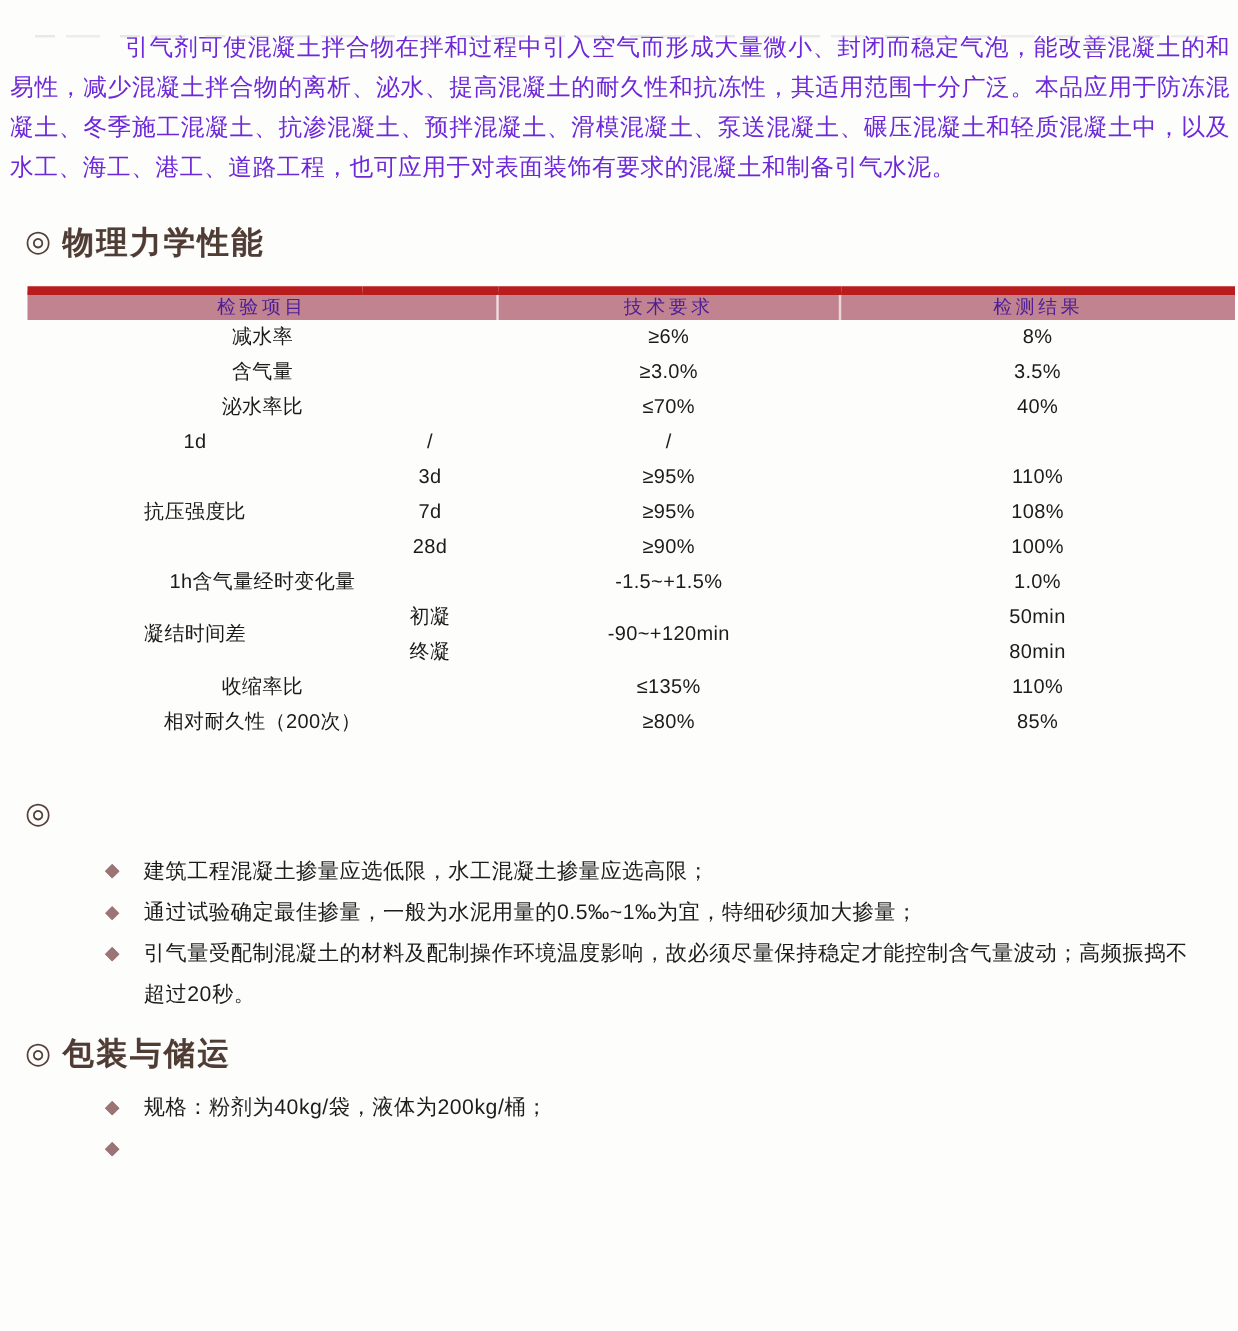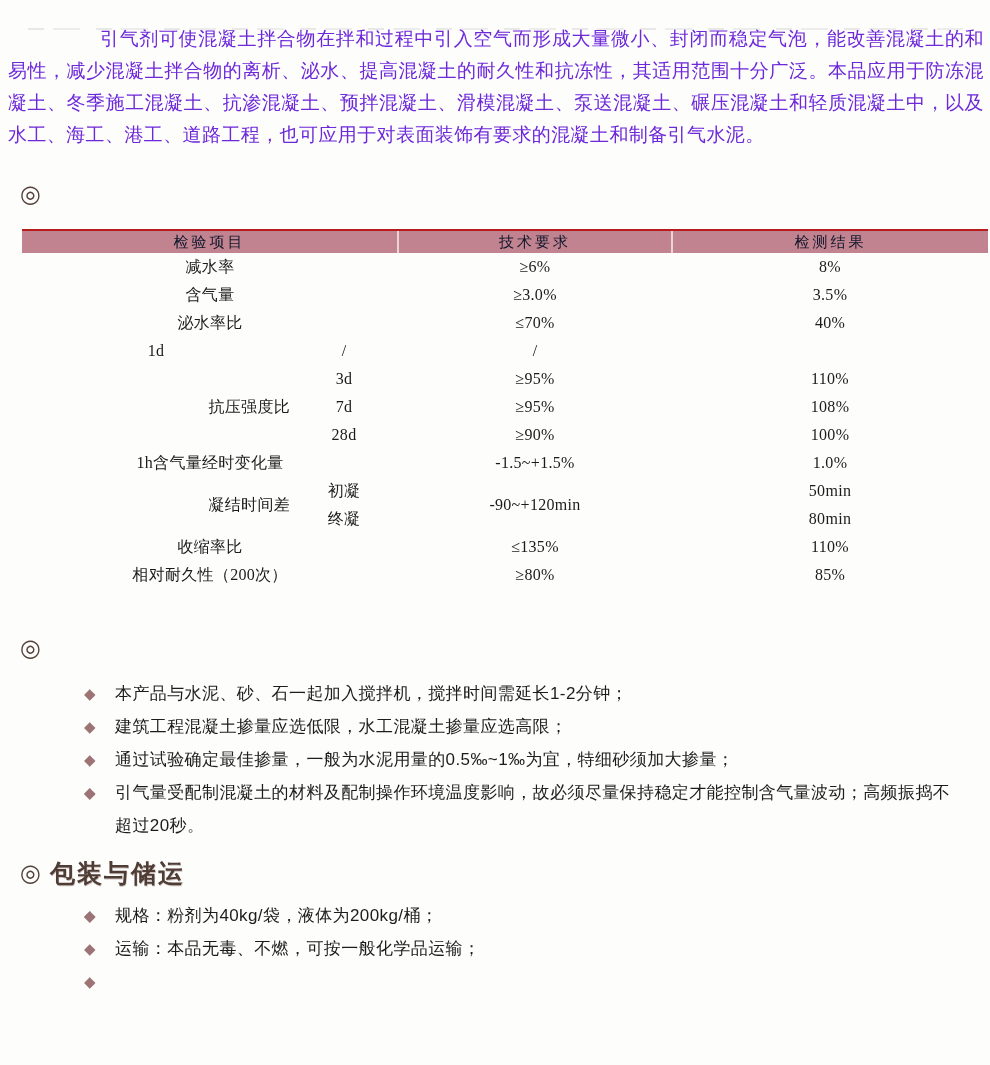--- a/index.html
+++ b/index.html
@@ -60,40 +60,39 @@
     font-size:16px;
   }
   col.c-a   { width:268px; }
   col.c-b   { width:108px; }
   col.c-req { width:274px; }
   col.c-res { width:316px; }
 
   .perf-table thead th {
     height:23px;
     background:#c28391;
-    border-top:2px solid #b91c1c;
-    color:#0f172a;
+    border-top:7px solid #b91c1c;
+    color:#4c1d95;
     font-weight:normal;
     font-size:15px;
     letter-spacing:3px;
     text-align:center;
     vertical-align:middle;
     font-family:Liberation Mono, monospace;
   }
   .perf-table thead th + th { border-left:2px solid rgba(255,255,255,.65); }
 
   .perf-table tbody td {
     height:28px;
     text-align:center;
     vertical-align:middle;
     color:#1b1b1b;
     letter-spacing:.3px;
-    font-family:Liberation Serif, serif;
-  }
-  .perf-table td.group-label { text-align:right; }
+  }
+  .perf-table td.group-label { text-align:center; }
 
   .bullet-list { margin-top:12px; }
   .pack-list   { margin-top:9px; }
   .bullet-item {
     position:relative;
     padding-left:115px;
     padding-right:30px;
     font-size:17px;
     line-height:33px;
     letter-spacing:.4px;
@@ -112,20 +111,21 @@
 <body>
 
 <div class="page">
 
   <div class="artifact-top"></div>
 
   <p class="intro">引气剂可使混凝土拌合物在拌和过程中引入空气而形成大量微小、封闭而稳定气泡，能改善混凝土的和易性，减少混凝土拌合物的离析、泌水、提高混凝土的耐久性和抗冻性，其适用范围十分广泛。本品应用于防冻混凝土、冬季施工混凝土、抗渗混凝土、预拌混凝土、滑模混凝土、泵送混凝土、碾压混凝土和轻质混凝土中，以及水工、海工、港工、道路工程，也可应用于对表面装饰有要求的混凝土和制备引气水泥。</p>
 
   <h2 class="sec-title sec-physical">
     <span class="marker">◎</span>
+    <span>物理力学性能</span>
   </h2>
 
   <table class="perf-table">
     <colgroup>
         <col class="c-a">
         <col class="c-b">
         <col class="c-req">
         <col class="c-res">
       </colgroup>
     <thead>
@@ -200,21 +200,20 @@
     </tbody>
   </table>
 
   <h2 class="sec-title sec-usage">
     <span class="marker">◎</span>
   </h2>
 
   <div class="bullet-list">
     <div class="bullet-item">
       <span class="diamond">◆</span>
-      <span>本产品与水泥、砂、石一起加入搅拌机，搅拌时间需延长1-2分钟；</span>
     </div>
     <div class="bullet-item">
       <span class="diamond">◆</span>
       <span>建筑工程混凝土掺量应选低限，水工混凝土掺量应选高限；</span>
     </div>
     <div class="bullet-item">
       <span class="diamond">◆</span>
       <span>通过试验确定最佳掺量，一般为水泥用量的0.5‰~1‰为宜，特细砂须加大掺量；</span>
     </div>
     <div class="bullet-item">
@@ -234,20 +233,19 @@
   <div class="bullet-list pack-list">
     <div class="bullet-item">
       <span class="diamond">◆</span>
     </div>
     <div class="bullet-item">
       <span class="diamond">◆</span>
       <span>规格：粉剂为40kg/袋，液体为200kg/桶；</span>
     </div>
     <div class="bullet-item">
       <span class="diamond">◆</span>
-      <span>运输：本品无毒、不燃，可按一般化学品运输；</span>
     </div>
     <div class="bullet-item">
       <span class="diamond">◆</span>
     </div>
   </div>
 
 </div>
 
 </body></html>

